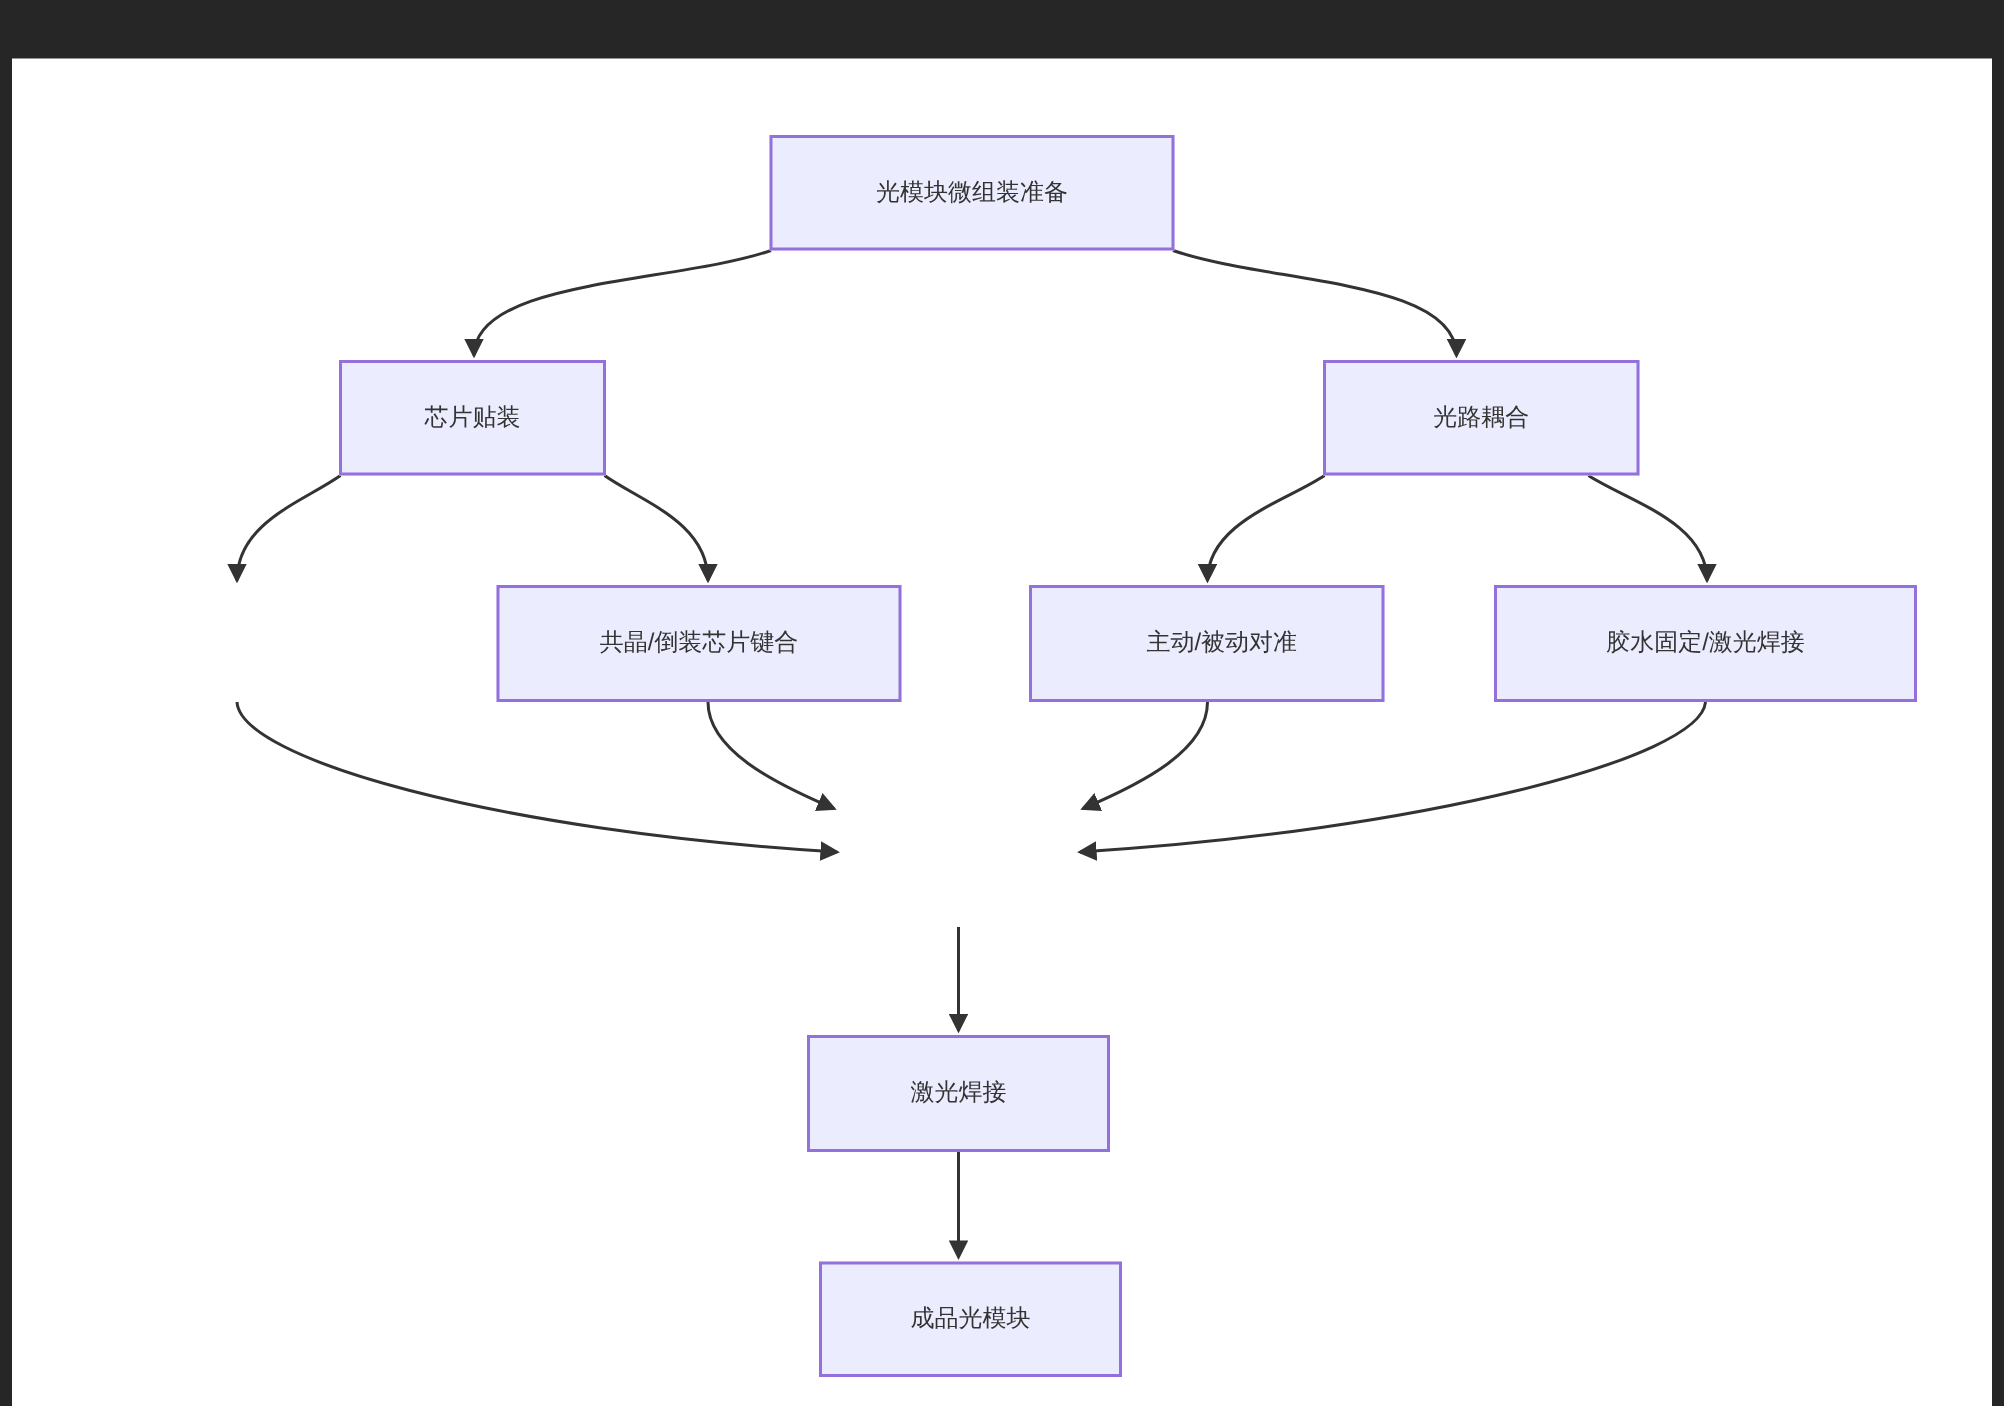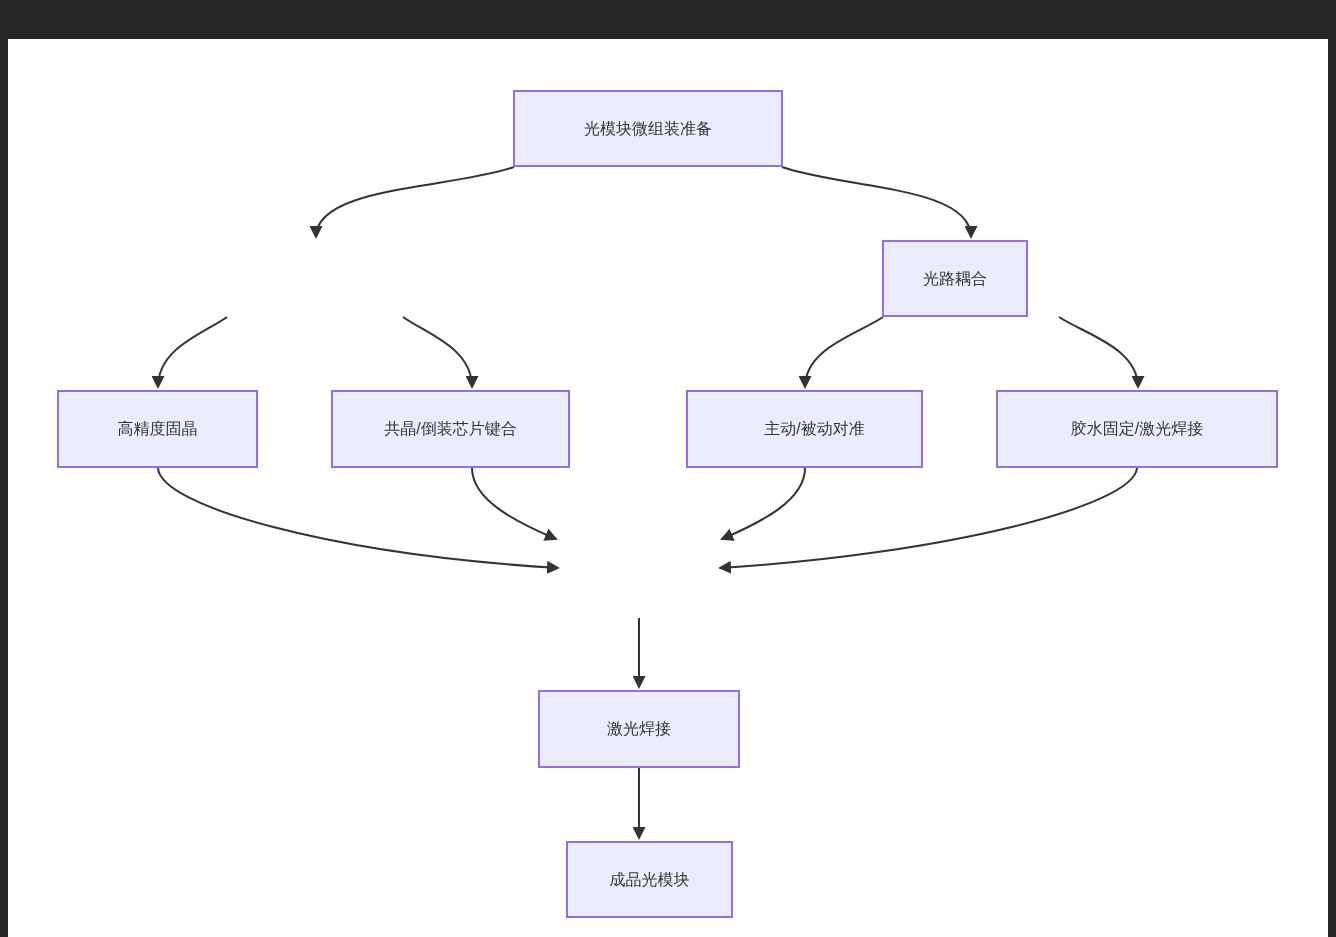--- a/index.html
+++ b/index.html
@@ -80,34 +80,34 @@
         <path d="M472,432 C472,464 516,486 556,503" class="edge" marker-end="url(#arrowhead)"></path>
         <path d="M805,432 C805,464 762,486 722,503" class="edge" marker-end="url(#arrowhead)"></path>
         <path d="M1137,432 C1134,470 945,518 720,532" class="edge" marker-end="url(#arrowhead)"></path>
         <path d="M639,582 L639,651" class="edge" marker-end="url(#arrowhead)"></path>
         <path d="M639,732 L639,802" class="edge" marker-end="url(#arrowhead)"></path>
       </g>
   </svg>
 <div class="flow-node" style="left: 513px; top: 54px; width: 270px; height: 77px;">
       <span>光模块微组装准备</span>
     </div>
-    <div class="flow-node" style="left: 882px; top: 204px; width: 146px; height: 77px;">
+    <div class="flow-node" style="left: 226px; top: 204px; width: 178px; height: 77px;">
+      <span>芯片贴装</span>
+    </div>
+    <div class="flow-node" style="left: 882px; top: 204px; width: 211px; height: 77px;">
       <span>光路耦合</span>
     </div>
-    <div class="flow-node" style="left: 57px; top: 354px; width: 201px; height: 78px;">
-      <span>高精度固晶</span>
-    </div>
-    <div class="flow-node" style="left: 331px; top: 354px; width: 239px; height: 78px;">
+    <div class="flow-node" style="left: 331px; top: 354px; width: 270px; height: 78px;">
       <span>共晶/倒装芯片键合</span>
     </div>
     <div class="flow-node" style="left: 686px; top: 354px; width: 237px; height: 78px; padding-left: 20px;">
       <span>主动/被动对准</span>
     </div>
     <div class="flow-node" style="left: 996px; top: 354px; width: 282px; height: 78px;">
       <span>胶水固定/激光焊接</span>
     </div>
     <div class="flow-node" style="left: 538px; top: 654px; width: 202px; height: 78px;">
       <span>激光焊接</span>
     </div>
-    <div class="flow-node" style="left: 566px; top: 805px; width: 167px; height: 77px;">
+    <div class="flow-node" style="left: 546px; top: 805px; width: 202px; height: 77px;">
       <span>成品光模块</span>
     </div>
   </div>
 
 </body></html>

